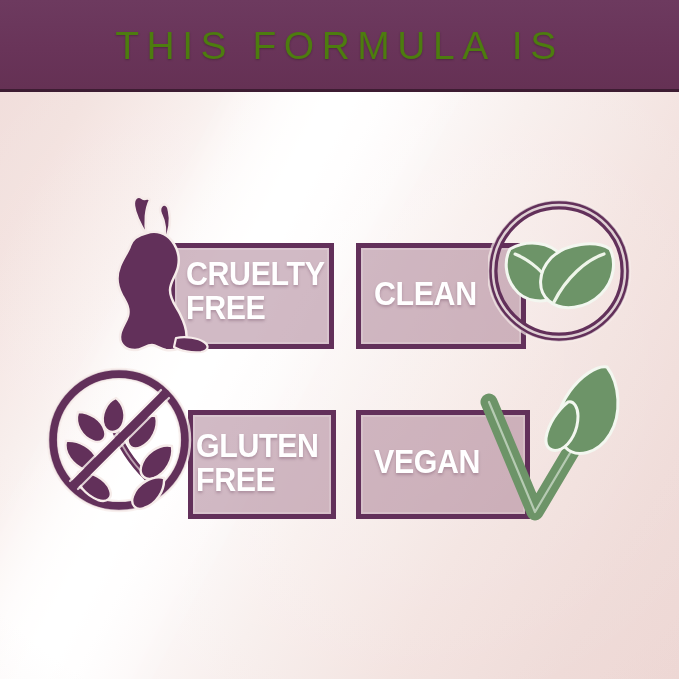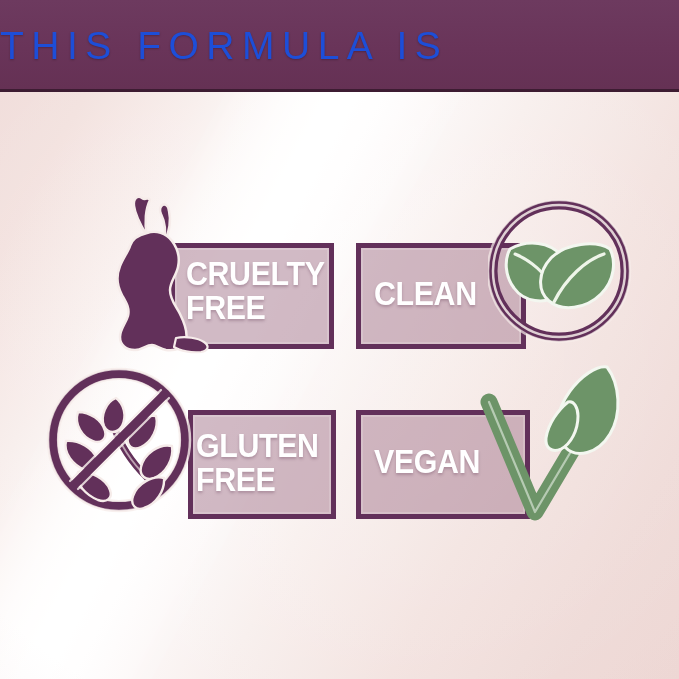--- a/index.html
+++ b/index.html
@@ -69,22 +69,22 @@
     left: 0; top: 89px;
     width: 679px;
     height: 3px;
     background: #3d1c32;
   }
   .header-title {
     position: absolute;
     left: 0;
     top: 24px;
     width: 679px;
-    text-align: left;
-    color: #1d4ed8;
+    text-align: center;
+    color: #4d7c0f;
     font-size: 39px;
     font-weight: 300;
     letter-spacing: 7.5px;
     white-space: nowrap;
     text-shadow: 0 1px 2px rgba(40,15,32,0.35);
   }
 
   
   .badge-box {
     position: absolute;

